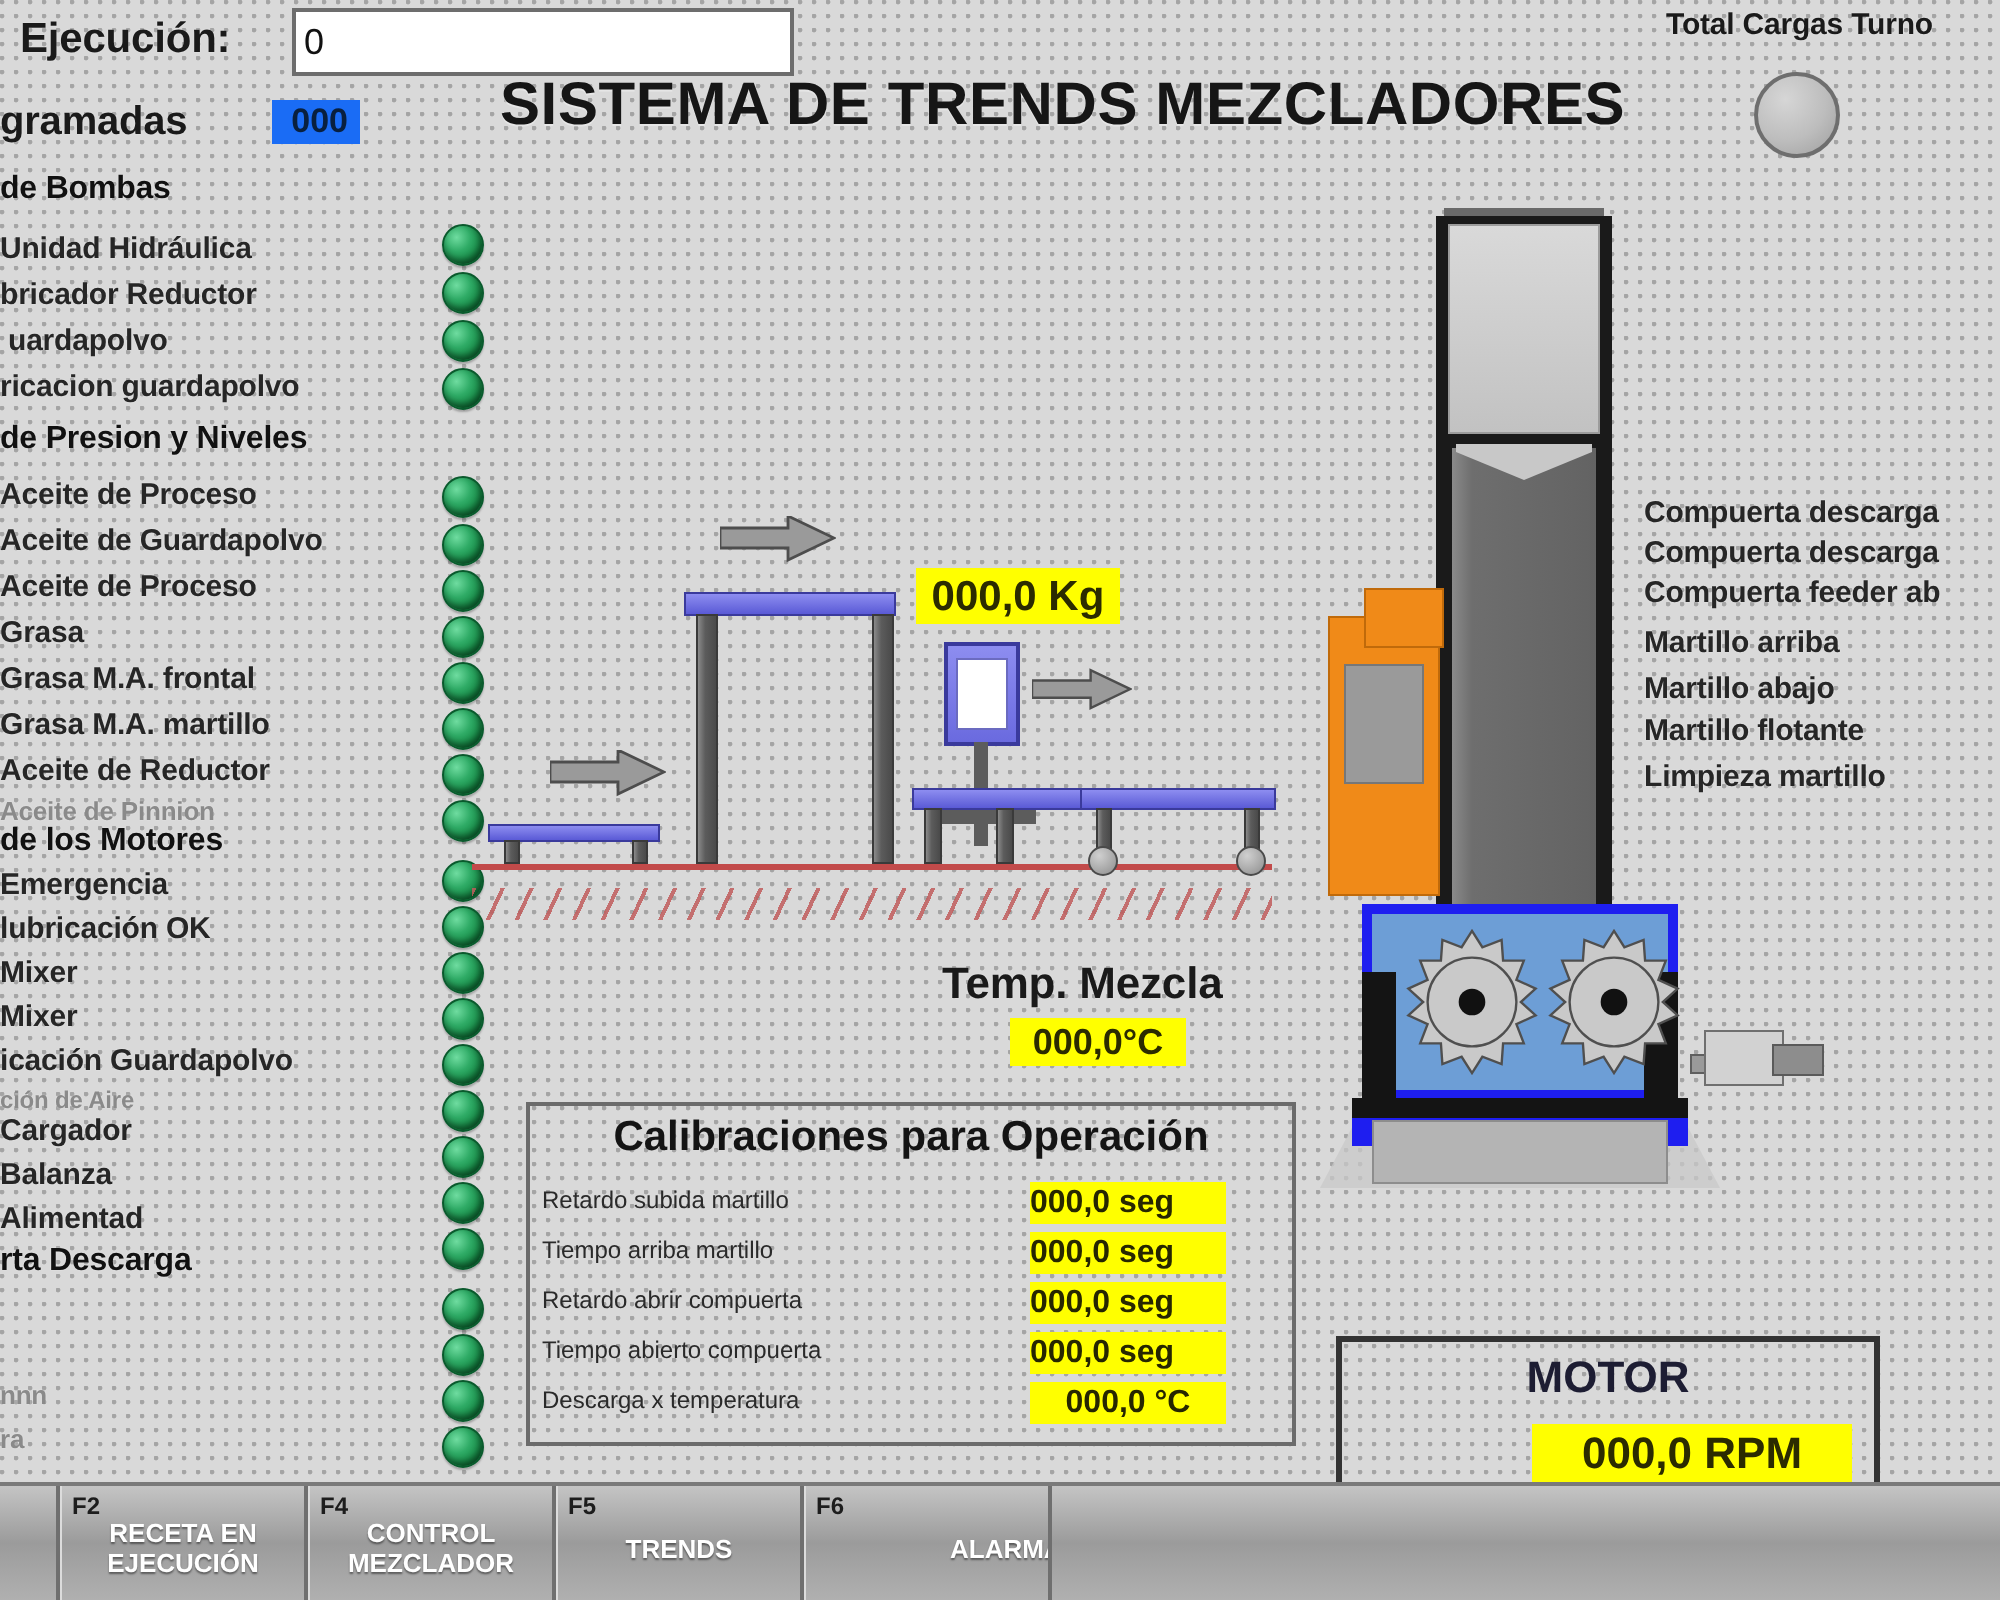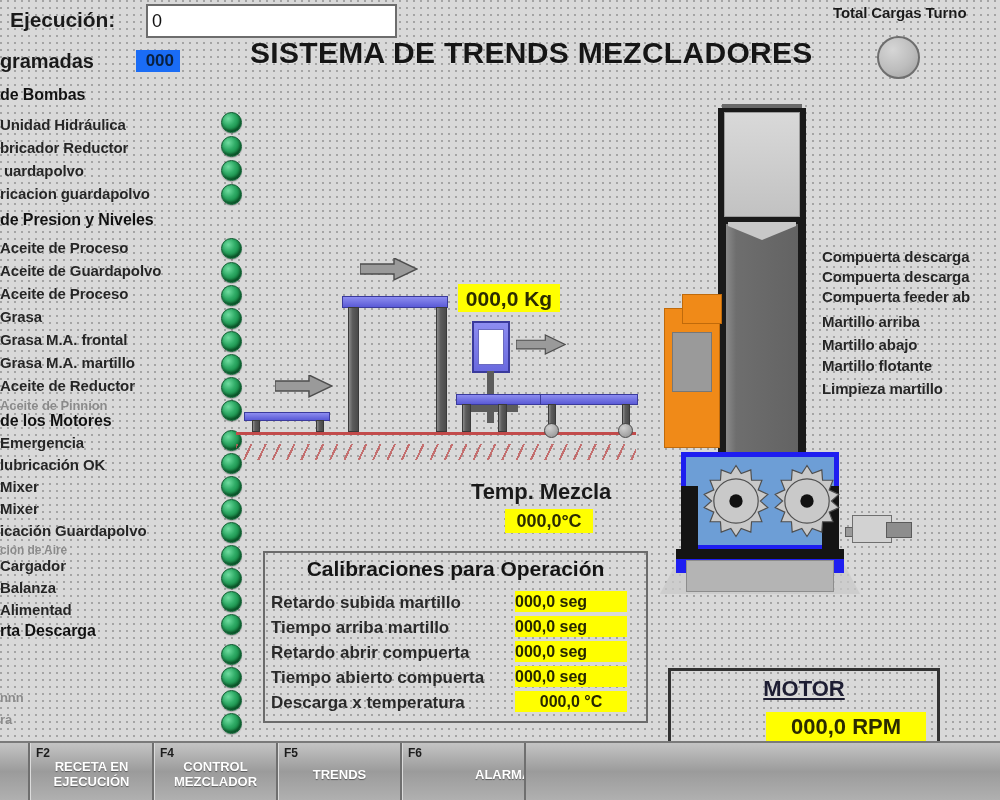--- a/index.html
+++ b/index.html
@@ -91,32 +91,32 @@
     position:absolute;left:247px;top:551px;width:385px;height:172px;
     border:2px solid #6b6b6b;
     box-sizing:border-box;
     background:transparent;
     margin-left:16px;
   }
   #calib .ctitle{
     position:absolute;left:0;top:4px;width:100%;text-align:center;
     font-size:21px;font-weight:bold;color:#141414;
   }
-  .crow{position:absolute;left:6px;font-size:17px;font-weight:bold;color:#2a2a2a;white-space:nowrap;}
-  .cval{position:absolute;left:250px;width:112px;height:21px;background:#ffff00;color:#262600;
+  .crow{position:absolute;left:6px;font-size:12px;font-weight:normal;color:#2a2a2a;white-space:nowrap;}
+  .cval{position:absolute;left:250px;width:98px;height:21px;background:#ffff00;color:#262600;
         font-weight:bold;font-size:16px;display:flex;align-items:center;box-sizing:border-box;}
   .cval.center{justify-content:center;}
 
   
   #motor{
     position:absolute;left:668px;top:668px;width:272px;height:125px;
     border:3px solid #333;box-sizing:border-box;
   }
   #motor .mtitle{position:absolute;top:5px;left:0;width:100%;text-align:center;
-    font-size:22px;font-weight:bold;color:#1d1d33;text-decoration:underline;}
+    font-size:22px;font-weight:bold;color:#1d1d33;}
   #motor .mlbl{position:absolute;left:4px;font-size:19px;font-weight:bold;color:#1b1b1b;margin-top:48px;}
   #motor .mval-y{position:absolute;left:95px;top:41px;width:160px;height:30px;background:#ffff00;
     color:#2b2b00;font-weight:bold;font-size:22px;display:flex;align-items:center;justify-content:center;}
   #motor .mval-w{position:absolute;left:88px;top:85px;width:172px;height:30px;background:#fff;
     border:1px solid #8d8d8d;box-sizing:border-box;
     color:#1b1b1b;font-weight:bold;font-size:21px;display:flex;align-items:center;justify-content:center;}
 
   
   .floorline{position:absolute;height:3px;background:#c24a4a;}
   #hatch{

